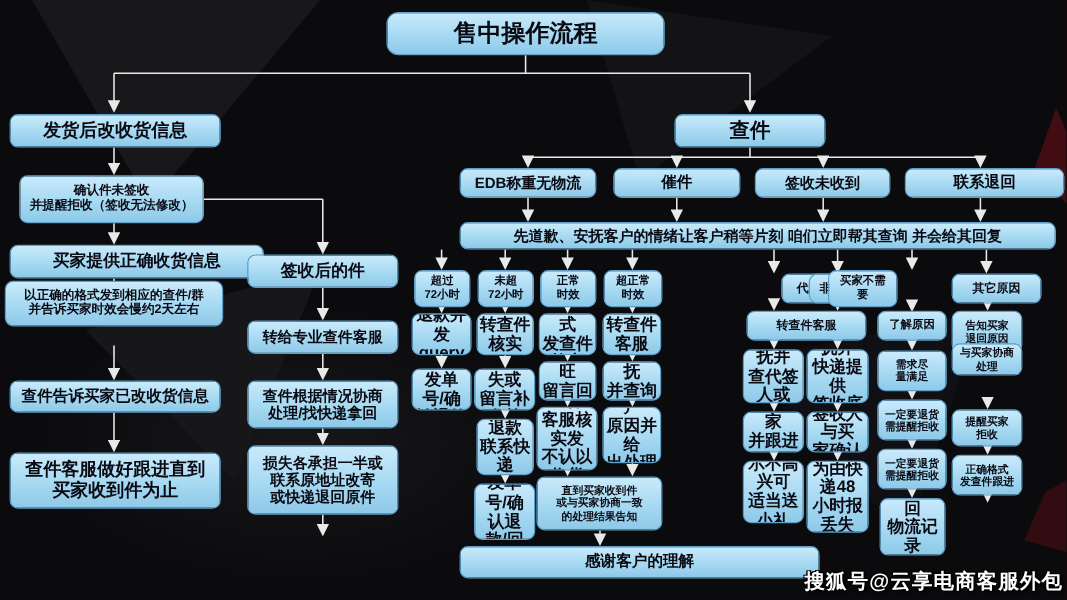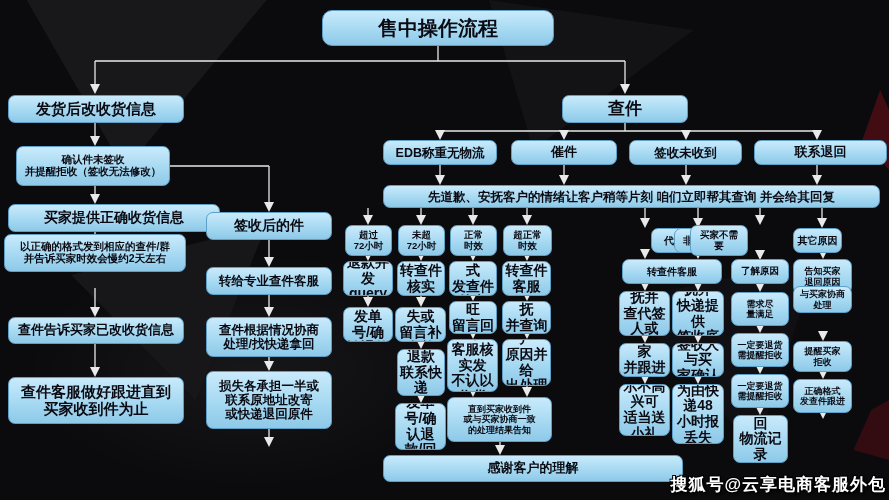--- a/index.html
+++ b/index.html
@@ -146,21 +146,21 @@
   <div class="node fs95" style="left:398px;top:225px;width:47px;height:31px">未超
 72小时</div>
   <div class="node fs95" style="left:450px;top:225px;width:47px;height:31px">正常
 时效</div>
   <div class="node fs95" style="left:503px;top:225px;width:49px;height:31px">超正常
 时效</div>
   <div class="node fs10" style="left:651px;top:228px;width:46px;height:25px">代签</div>
   <div class="node fs10" style="left:674px;top:228px;width:48px;height:25px">非代签</div>
   <div class="node fs95" style="left:690px;top:225px;width:58px;height:31px">买家不需
 要</div>
-  <div class="node fs10" style="left:793px;top:228px;width:49px;height:25px">其它原因</div>
+  <div class="node fs10" style="left:793px;top:228px;width:75px;height:25px">其它原因</div>
 
   <div class="node fs8" style="left:343px;top:261px;width:50px;height:35px">补发/退款并
 发query登记</div>
   <div class="node fs8" style="left:343px;top:307px;width:50px;height:35px">留言补发单
 号/确认退款</div>
   <div class="node fs8" style="left:397px;top:261px;width:48px;height:35px">转查件
 核实</div>
   <div class="node fs8" style="left:395px;top:307px;width:51px;height:35px">核实丢失或
 留言补发单</div>
   <div class="node fs8" style="left:397px;top:349px;width:48px;height:47px">补发/退款

